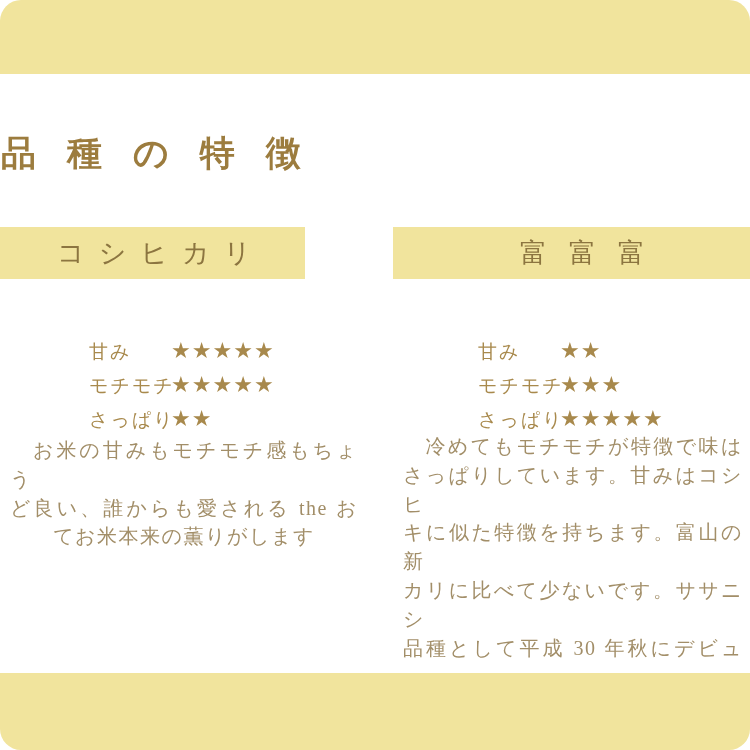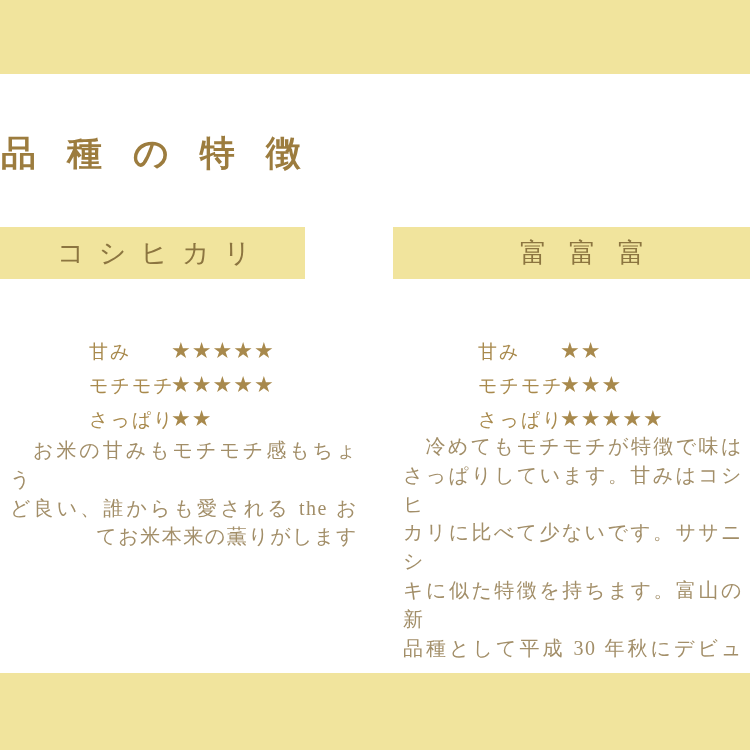--- a/index.html
+++ b/index.html
@@ -7,20 +7,21 @@
     --title-brown:#9C7C3E;
     --header-brown:#8C7540;
     --rating-gold:#A8894C;
     --body-brown:#A28E68;
   }
   html,body{margin:0;padding:0;}
   .page{
     position:relative;width:750px;height:750px;
     background:#ffffff;overflow:hidden;
     font-family:"DejaVu Sans",sans-serif;
+    border-radius:21px;
   }
   .band{position:absolute;left:0;width:750px;background:var(--yellow);}
   .band-top{top:0;height:74px;}
   .band-bottom{top:673px;height:77px;}
   .title{
     position:absolute;left:1px;top:132px;margin:0;
     font-family:"DejaVu Serif",serif;font-weight:bold;
     font-size:35px;line-height:42px;letter-spacing:31px;
     color:var(--title-brown);white-space:nowrap;
   }
@@ -47,21 +48,21 @@
   }
   .r-stars{font-size:22px;letter-spacing:1px;}
   .para{
     position:absolute;font-family:Liberation Serif, serif;
     font-size:20px;line-height:28.8px;letter-spacing:1.5px;
     color:var(--body-brown);
   }
   .p-left{left:10px;top:436px;width:348px;}
   .p-right{left:403px;top:432px;width:340px;}
   .jline{text-align:justify;text-align-last:justify;}
-  .lline{text-align:right;}
+  .lline{text-align:center;}
 </style>
 </head>
 <body>
 
 <div class="page">
 
   <div class="band band-top"></div>
 
   <h1 class="title">品種の特徴</h1>
 
@@ -104,21 +105,21 @@
 
   <div class="para p-left">
     <div class="jline">　お米の甘みもモチモチ感もちょう</div>
     <div class="jline">ど良い、誰からも愛される the お</div>
     <div class="lline">てお米本来の薫りがします</div>
   </div>
 
   <div class="para p-right">
     <div class="jline">　冷めてもモチモチが特徴で味は</div>
     <div class="jline">さっぱりしています。甘みはコシヒ</div>
+    <div class="jline">キに似た特徴を持ちます。富山の新</div>
     <div class="jline">カリに比べて少ないです。ササニシ</div>
-    <div class="jline">キに似た特徴を持ちます。富山の新</div>
     <div class="jline">品種として平成 30 年秋にデビュー</div>
     <div class="lline">しました</div>
   </div>
 
   <div class="band band-bottom"></div>
 
 </div>
 
 </body></html>

